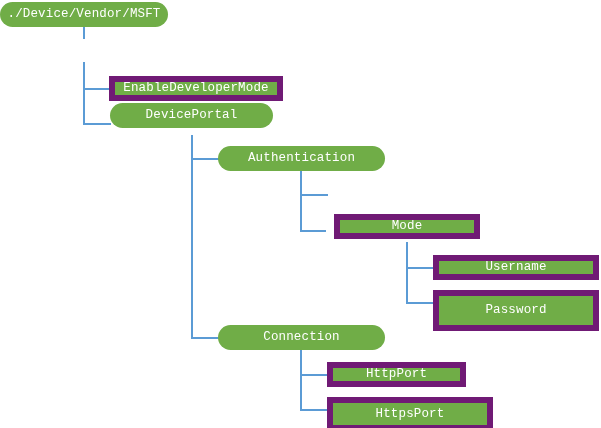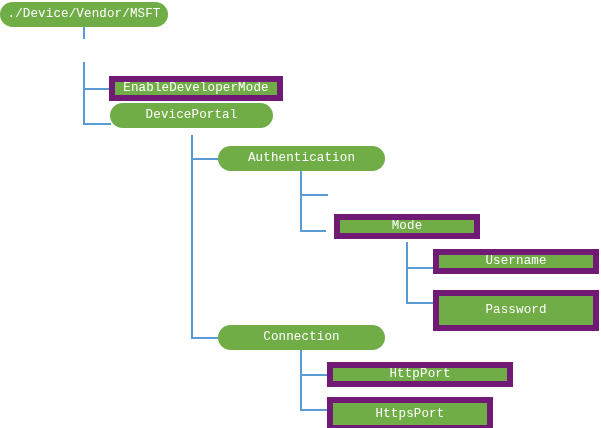--- a/index.html
+++ b/index.html
@@ -77,23 +77,23 @@
 
   <div class="node square" style="left:109px; top:76px; width:174px; height:25px;">EnableDeveloperMode</div>
 
   <div class="node rounded" style="left:110px; top:103px; width:163px; height:25px;">DevicePortal</div>
 
   <div class="node rounded" style="left:218px; top:146px; width:167px; height:25px;">Authentication</div>
 
   <div class="node square" style="left:334px; top:182px; width:146px; height:25px;margin-top:32px;">Mode</div>
 
 
-  <div class="node square" style="left:433px; top:249px; width:166px; height:25px;">Username</div>
+  <div class="node square" style="left:433px; top:255px; width:166px; height:25px;">Username</div>
 
   <div class="node square" style="left:433px; top:290px; width:166px; height:41px;">Password</div>
 
   <div class="node rounded" style="left:218px; top:325px; width:167px; height:25px;text-align:center;">Connection</div>
 
-  <div class="node square" style="left:327px; top:362px; width:186px; height:25px;">HttpPort</div>
+  <div class="node square" style="left:327px; top:362px; width:139px; height:25px;">HttpPort</div>
 
   <div class="node square" style="left:327px; top:397px; width:166px; height:34px;">HttpsPort</div>
 
 </div>
 
 </body></html>

